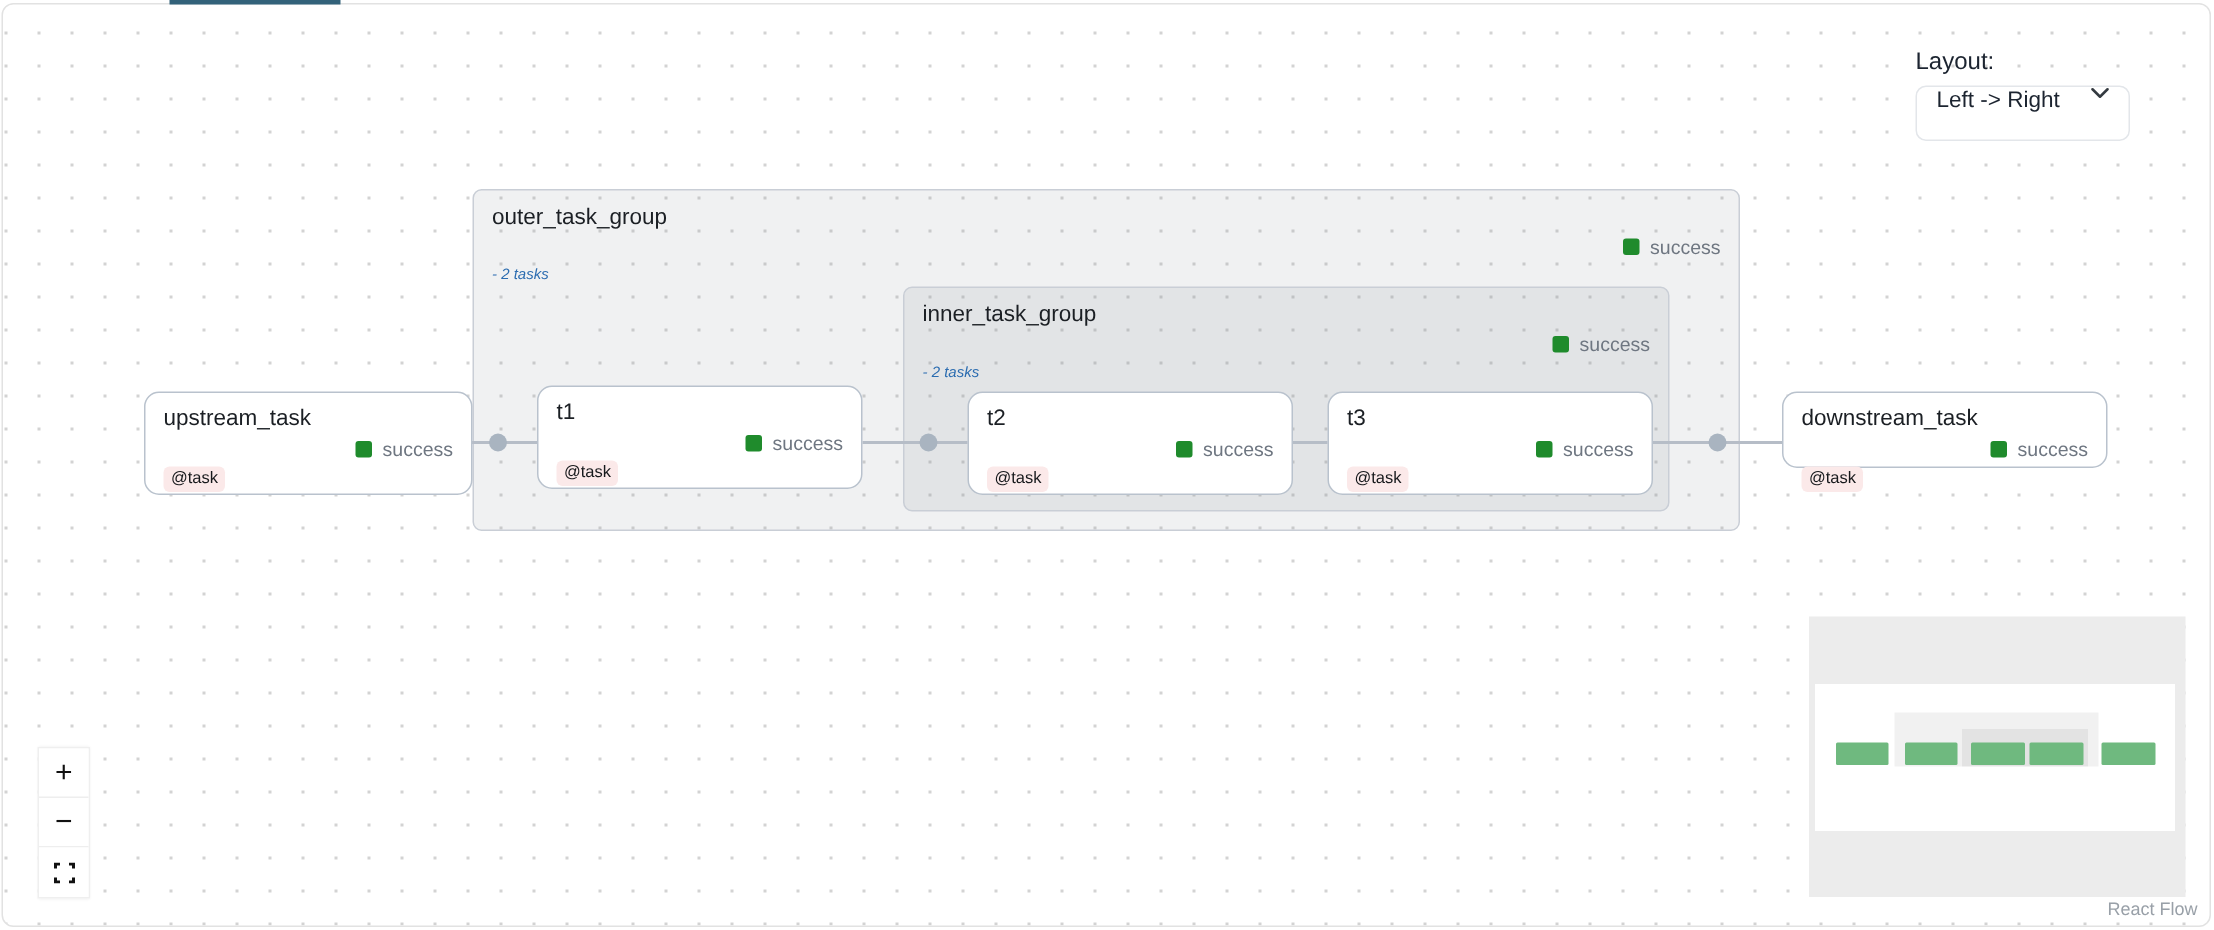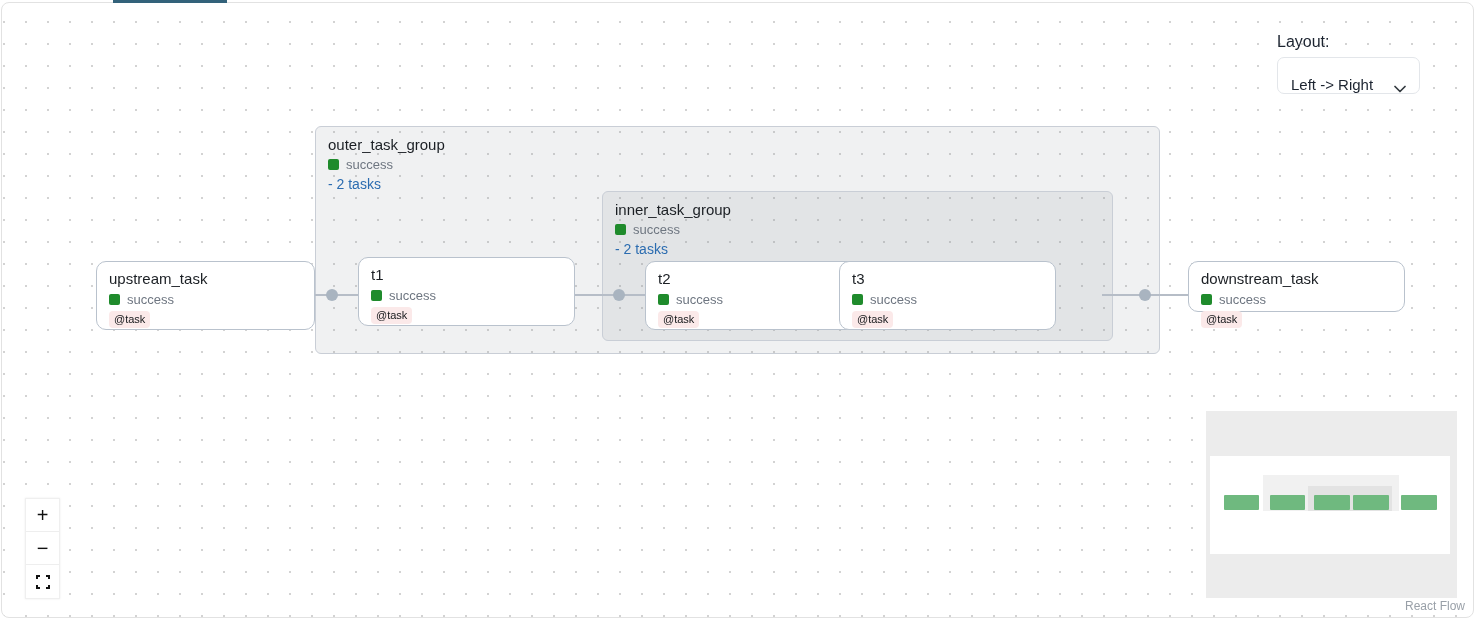--- a/index.html
+++ b/index.html
@@ -33,48 +33,48 @@
   
   .node {
     position: absolute;
     background: #fff;
     border: 1px solid #b9c2cd;
     border-radius: 10px;
     padding: 7px 12px;
     z-index: 5;
   }
   .node-title { font-size: 15px; color: #1b1f24; line-height: 20px; }
-  .status-row { display: flex; align-items: center; gap: 7px; margin-top: 2px; height: 17px; }
+  .status-row { display: flex; align-items: center; gap: 7px; margin-top: 2px; height: 17px; justify-content: flex-end; }
   .status-dot {
     width: 11px; height: 11px; border-radius: 2px;
     background: var(--success-green, #1f8b2c); flex: 0 0 auto;
   }
   .status-label { font-size: 13px; color: #6e7681; }
   .badge {
     display: inline-block; margin-top: 3px;
     font-size: 11px; color: #16181b;
     background: var(--badge-bg, #fbe9e9);
     border-radius: 4px; padding: 0px 5px; line-height: 17px;
   }
   .group-toggle {
-    font-size: 14px; color: var(--link-blue, #2b6cb0);
-    margin-top: 3px; cursor: pointer; display: inline-block;
+    font-size: 10px; color: var(--link-blue, #2b6cb0);
+    margin-top: 3px; cursor: pointer; display: inline-block; font-style: italic;
   }
   
   svg.edges { position: absolute; left: 0; top: 0; width: 1476px; height: 620px;
     pointer-events: none; z-index: 4; }
   svg.edges line { stroke: var(--edge, #b6bdc7); stroke-width: 2; }
   svg.edges circle { fill: var(--edge-dot, #a9b4c0); }
   
   .layout-panel { position: absolute; left: 1275px; top: 30px; z-index: 20; }
   .layout-label { font-size: 16px; color: #1c2430; margin-bottom: 6px; }
   .layout-select {
     width: 143px; height: 37px; background: #fff;
     border: 1px solid #e3e6ea; border-radius: 7px;
-    display: flex; align-items: flex-end; justify-content: space-between;
+    display: flex; align-items: flex-start; justify-content: space-between;
     padding: 0 13px; cursor: pointer;
   }
   .layout-select-value { font-size: 15px; color: #1c2430; }
   
   .controls {
     position: absolute; left: 23px; top: 495px; width: 35px; z-index: 20;
     background: #fff; border: 1px solid #efefef;
     box-shadow: 0 0 2px rgba(0,0,0,0.08);
   }
   .ctrl-btn {
@@ -151,21 +151,21 @@
 
   <div class="node" style="left:643px; top:258px; width:217px; height:69px;">
     <div class="node-title">t2</div>
     <div class="status-row">
       <span class="status-dot"></span>
       <span class="status-label">success</span>
     </div>
     <span class="badge">@task</span>
   </div>
 
-  <div class="node" style="left:837px; top:258px; width:217px; height:69px;">
+  <div class="node" style="left:883px; top:258px; width:217px; height:69px;">
     <div class="node-title">t3</div>
     <div class="status-row">
       <span class="status-dot"></span>
       <span class="status-label">success</span>
     </div>
     <span class="badge">@task</span>
   </div>
 
   <div class="node" style="left:1186px; top:258px; width:217px; height:51px;">
     <div class="node-title">downstream_task</div>

